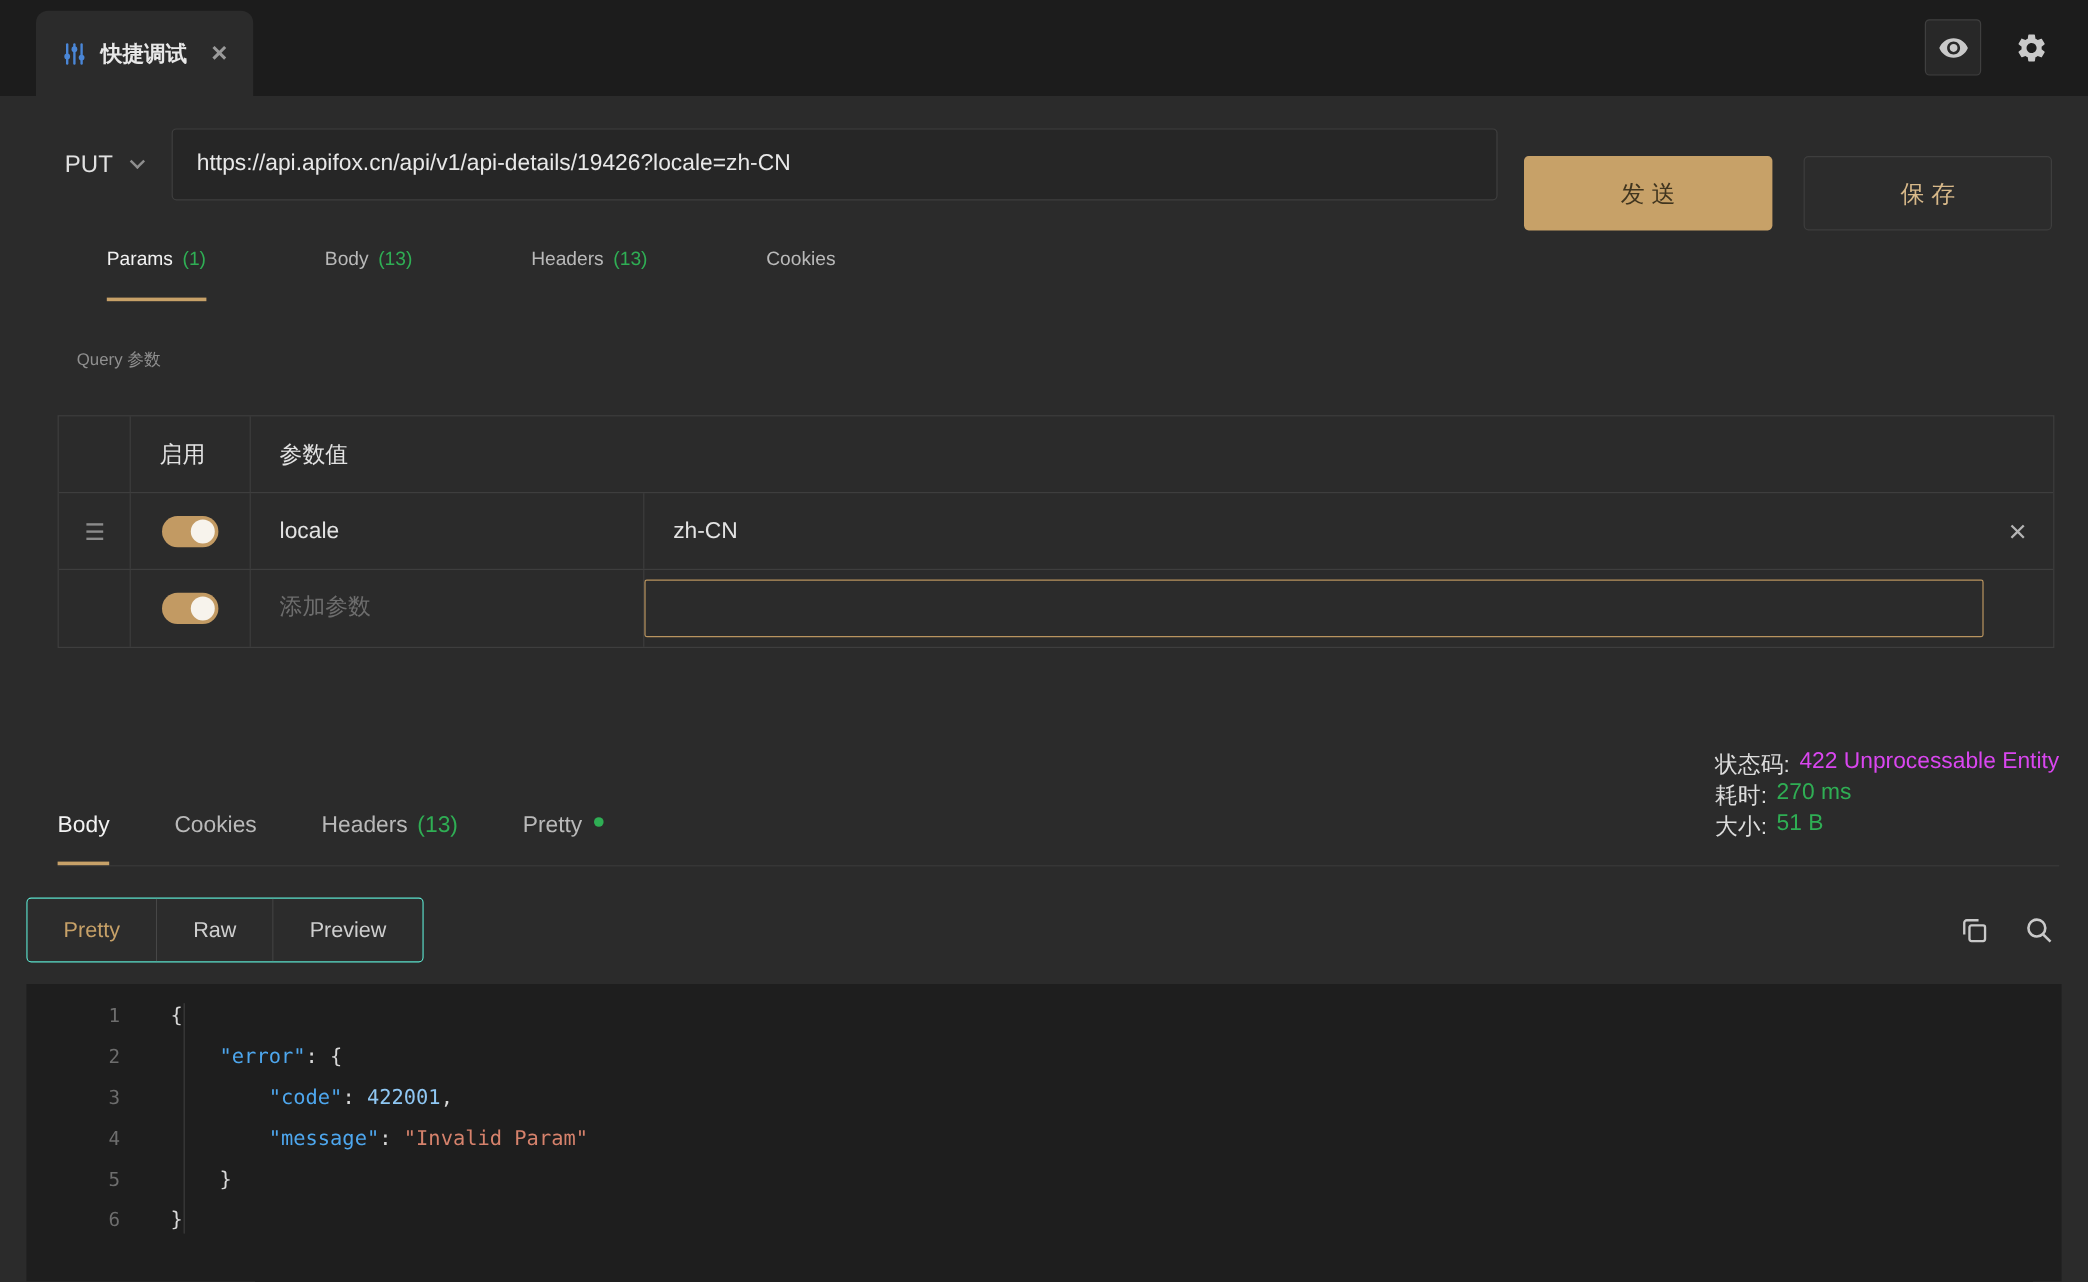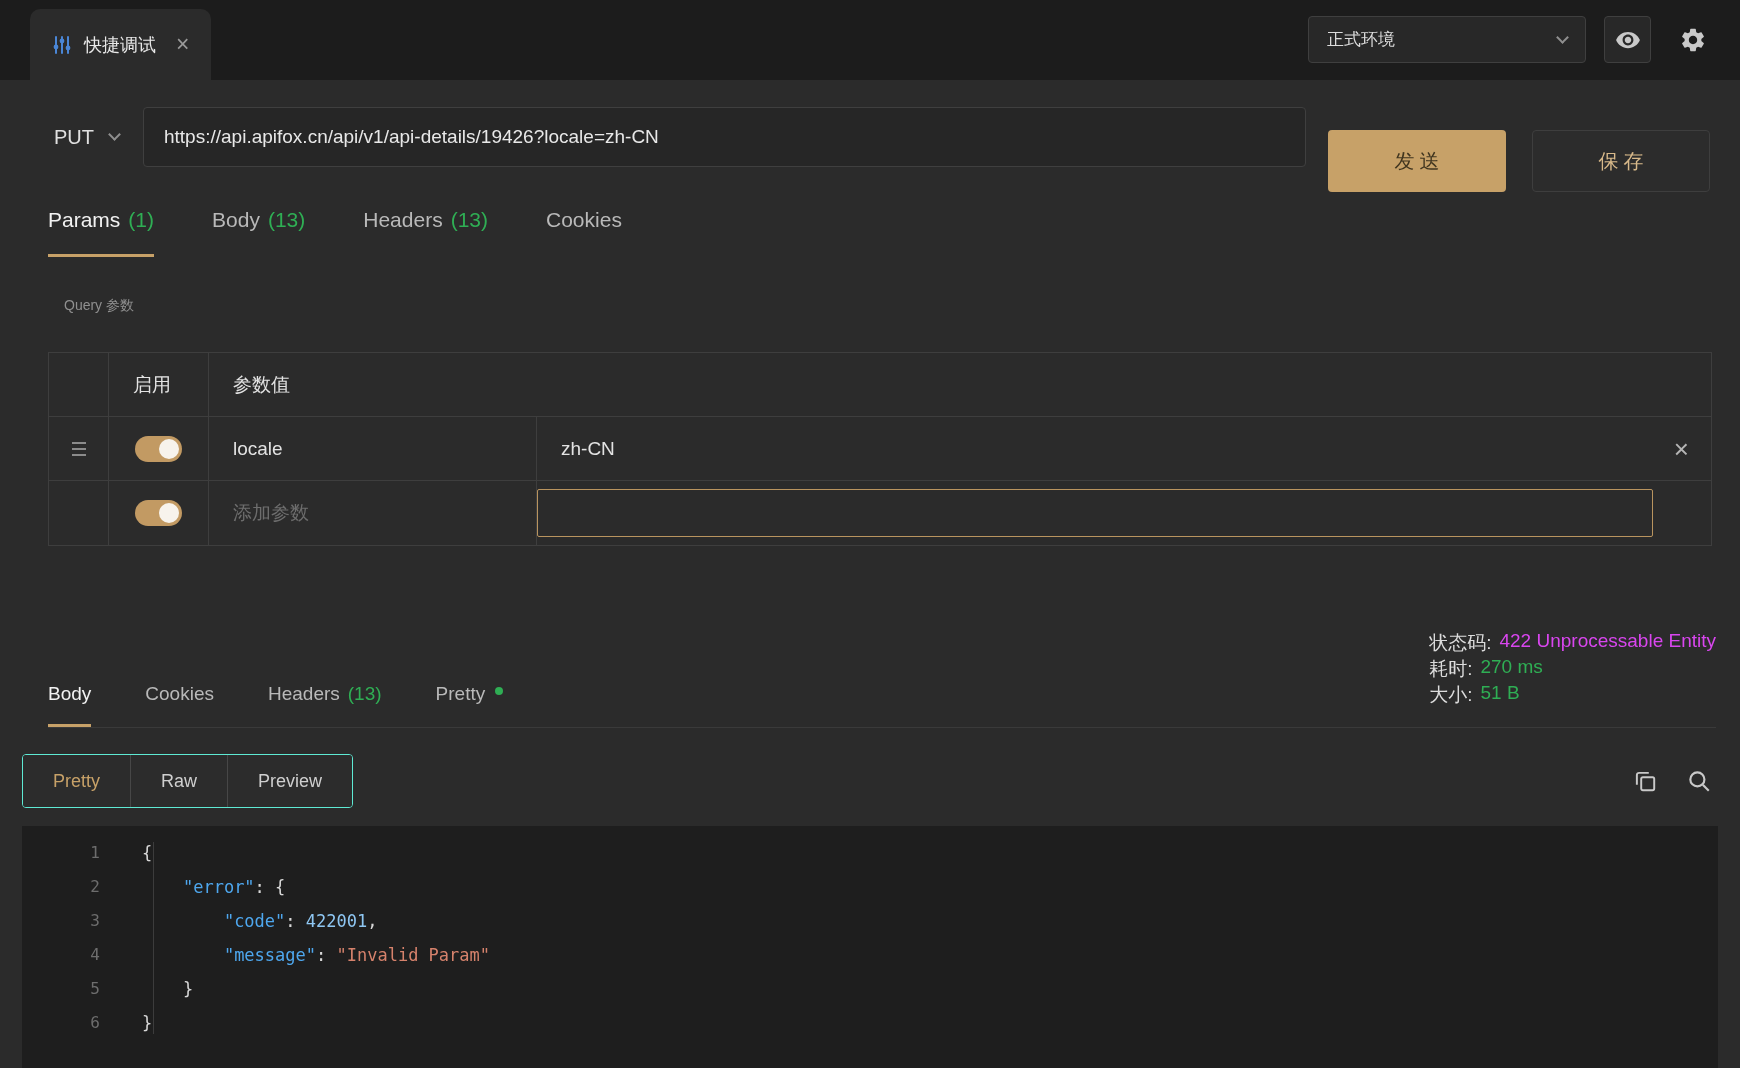--- a/index.html
+++ b/index.html
@@ -13,21 +13,21 @@
   #app { display: flex; flex-direction: column; width: 1740px; height: 1068px; }
 
   
   .topbar {
     flex: none; height: 80px; background: #1c1c1c;
     display: flex; align-items: flex-end; position: relative;
   }
   .doc-tab {
     height: 71px; margin-left: 30px; background: #2b2b2b;
     border-radius: 10px 10px 0 0; display: flex; align-items: center;
-    gap: 12px; padding: 0 22px; font-size: 18px; color: #e8e8e8; cursor: default;
+    gap: 12px; padding: 0 22px; font-size: 18px; color: #e8e8e8; cursor: default; font-weight: bold;
   }
   .doc-tab .close { color: #9a9a9a; font-size: 23px; line-height: 1; margin-left: 8px; }
   .top-controls { position: absolute; right: 24px; top: 16px; display: flex; align-items: center; gap: 18px; }
   .env-select {
     width: 278px; height: 47px; background: #282828; border: 1px solid #3f3f3f;
     border-radius: 4px; display: flex; align-items: center; justify-content: space-between;
     padding: 0 18px; font-size: 17px; color: #dcdcdc;
   }
   .chev {
     display: inline-block; width: 9px; height: 9px;
@@ -40,27 +40,27 @@
   }
   .icon-btn.plain { border: none; background: transparent; }
 
   
   .request-row { flex: none; display: flex; align-items: center; margin: 26px 30px 0; height: 62px; }
   .method { flex: none; display: flex; align-items: center; padding: 0 24px 0 24px; font-size: 20px; color: #e0e0e0; gap: 16px; cursor: pointer; }
   .url-input {
     flex: 1; height: 60px; background: #262626; border: 1px solid #3f3f3f; border-radius: 4px;
     color: #e8e8e8; font-size: 19px; padding: 0 20px; font-family: "Liberation Sans", sans-serif; outline: none;
   }
-  .btn { height: 62px; width: 178px; border-radius: 4px; font-size: 20px; cursor: pointer; font-family: Liberation Serif, serif; margin-top: 48px; }
+  .btn { height: 62px; width: 207px; border-radius: 4px; font-size: 20px; cursor: pointer; font-family: Liberation Sans, sans-serif; margin-top: 48px; }
   .btn.send { margin-left: 22px; background: #c7a168; border: none; color: #40351f; }
   .btn.save { margin-left: 26px; background: #2c2c2c; border: 1px solid #3e3e3e; color: #d8b98a; }
 
   
   .req-tabs { flex: none; margin: 40px 0 0 48px; display: flex; gap: 58px; }
-  .rtab { font-size: 21px; color: #b9b9b9; padding-bottom: 22px; border-bottom: 3px solid transparent; display: flex; gap: 8px; cursor: pointer; }
+  .rtab { font-size: 16px; color: #b9b9b9; padding-bottom: 22px; border-bottom: 3px solid transparent; display: flex; gap: 8px; cursor: pointer; margin-left: 41px; }
   .rtab.active { color: #f2f2f2; border-bottom-color: #c7a168; }
   .count { color: #2fae54; }
 
   .query-title { flex: none; margin: 40px 0 37px 64px; font-size: 14px; color: #8f8f8f; }
 
   
   .table { flex: none; margin: 0 28px 0 48px; border: 1px solid #3e3e3e; }
   .tr { display: grid; grid-template-columns: 60px 100px 328px 1fr; height: 64px; border-bottom: 1px solid #3e3e3e; }
   .tr:last-child { border-bottom: none; }
   .td { display: flex; align-items: center; padding-left: 24px; border-right: 1px solid #3e3e3e; font-size: 19px; color: #e3e3e3; }
@@ -137,24 +137,20 @@
             <circle cx="4" cy="12" r="2.4"></circle>
             <circle cx="10" cy="6" r="2.4"></circle>
             <circle cx="16" cy="13" r="2.4"></circle>
           </g>
         </svg>
       </span>
       <span>快捷调试</span>
       <span class="close">×</span>
     </div>
     <div class="top-controls">
-      <div class="env-select">
-        <span>正式环境</span>
-        <span class="chev"></span>
-      </div>
       <div class="icon-btn">
         <span>
           <svg width="26" height="26" viewBox="0 0 24 24" fill="#c9c9c9">
             <path d="M12 4.5C7 4.5 2.7 7.6 1 12c1.7 4.4 6 7.5 11 7.5s9.3-3.1 11-7.5c-1.7-4.4-6-7.5-11-7.5zM12 17c-2.8 0-5-2.2-5-5s2.2-5 5-5 5 2.2 5 5-2.2 5-5 5zm0-8c-1.7 0-3 1.3-3 3s1.3 3 3 3 3-1.3 3-3-1.3-3-3-3z"></path>
           </svg>
         </span>
       </div>
       <div class="icon-btn plain">
         <span>
           <svg width="28" height="28" viewBox="0 0 24 24" fill="#c9c9c9">

